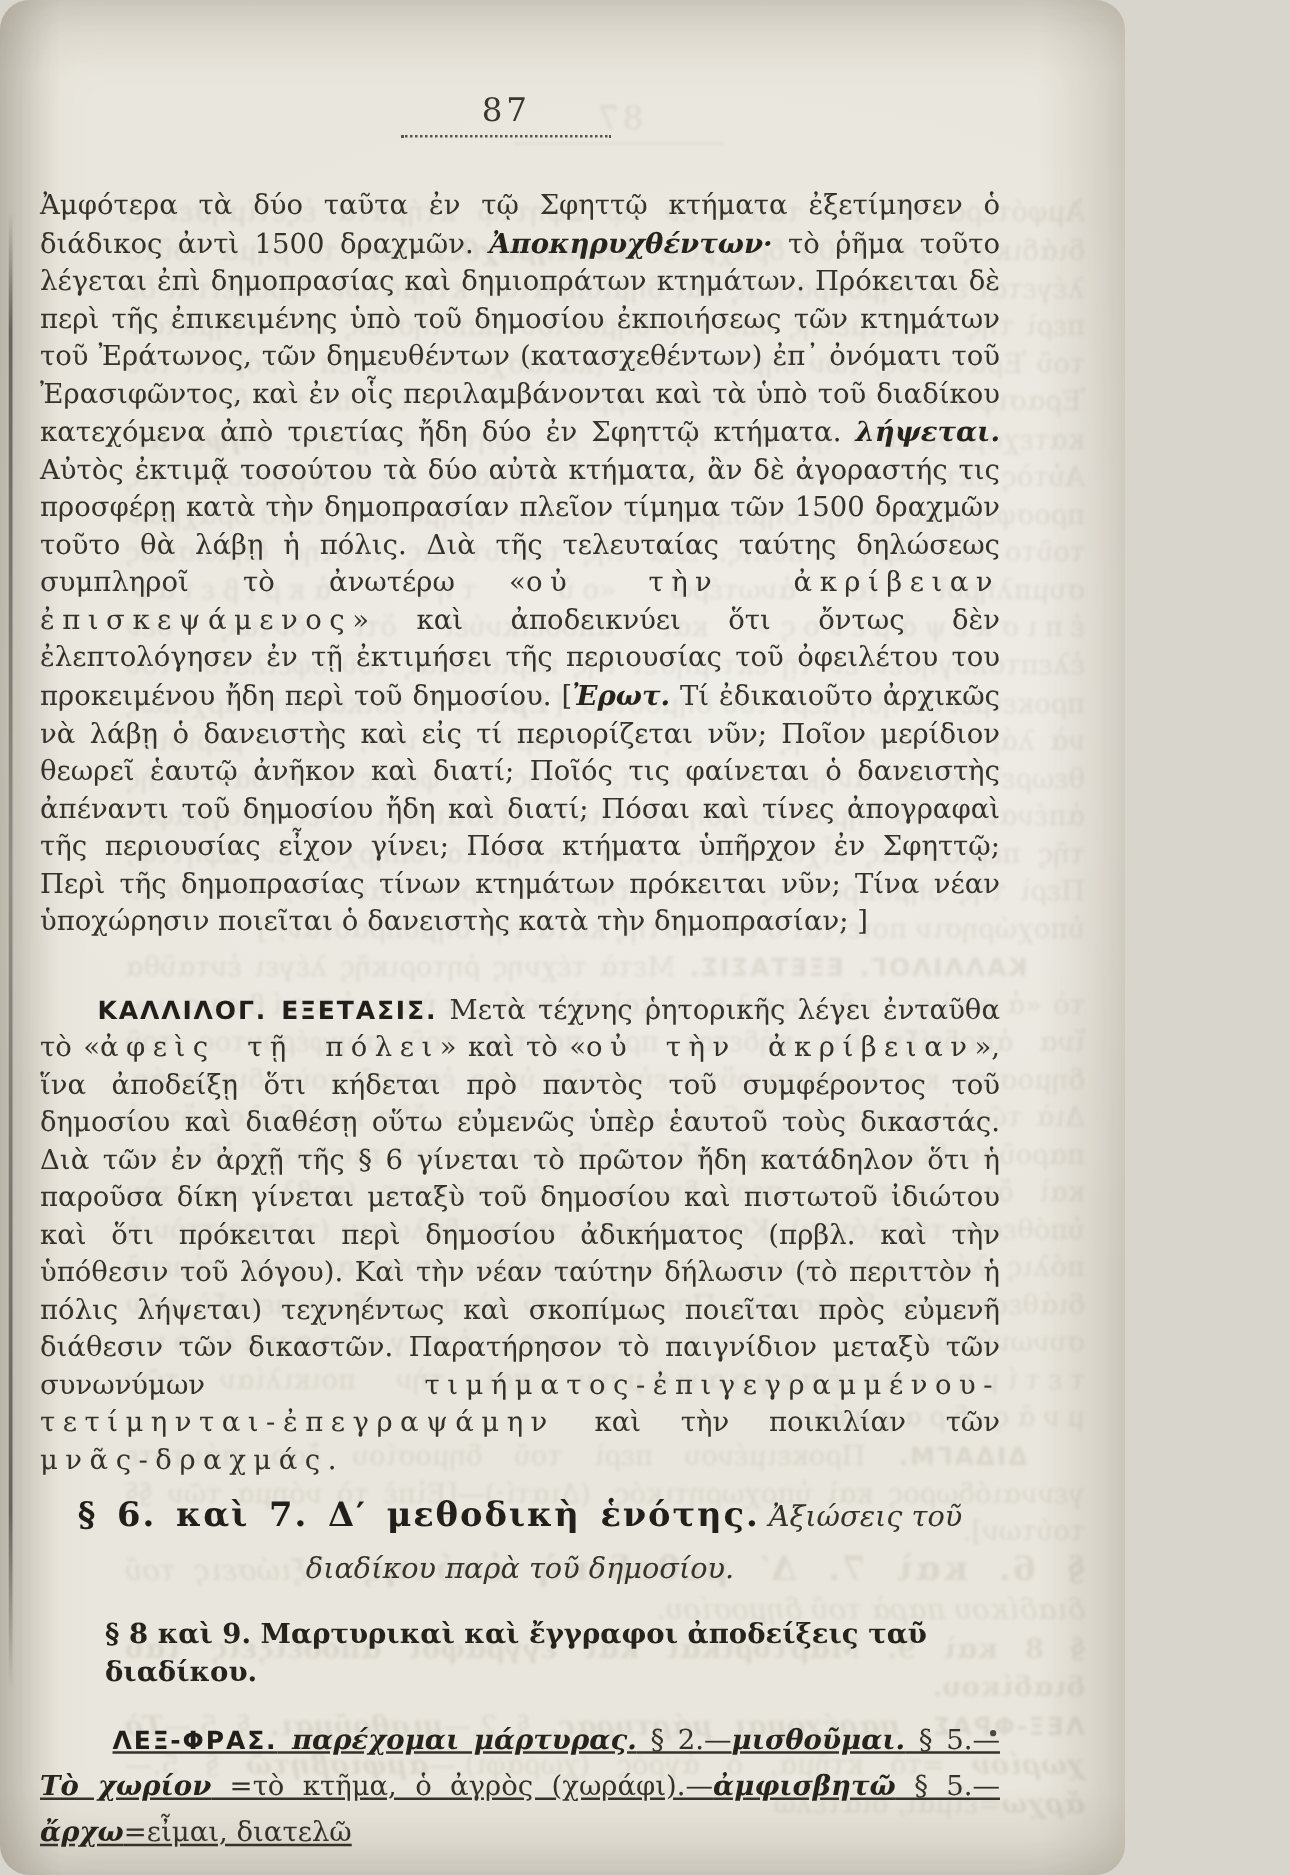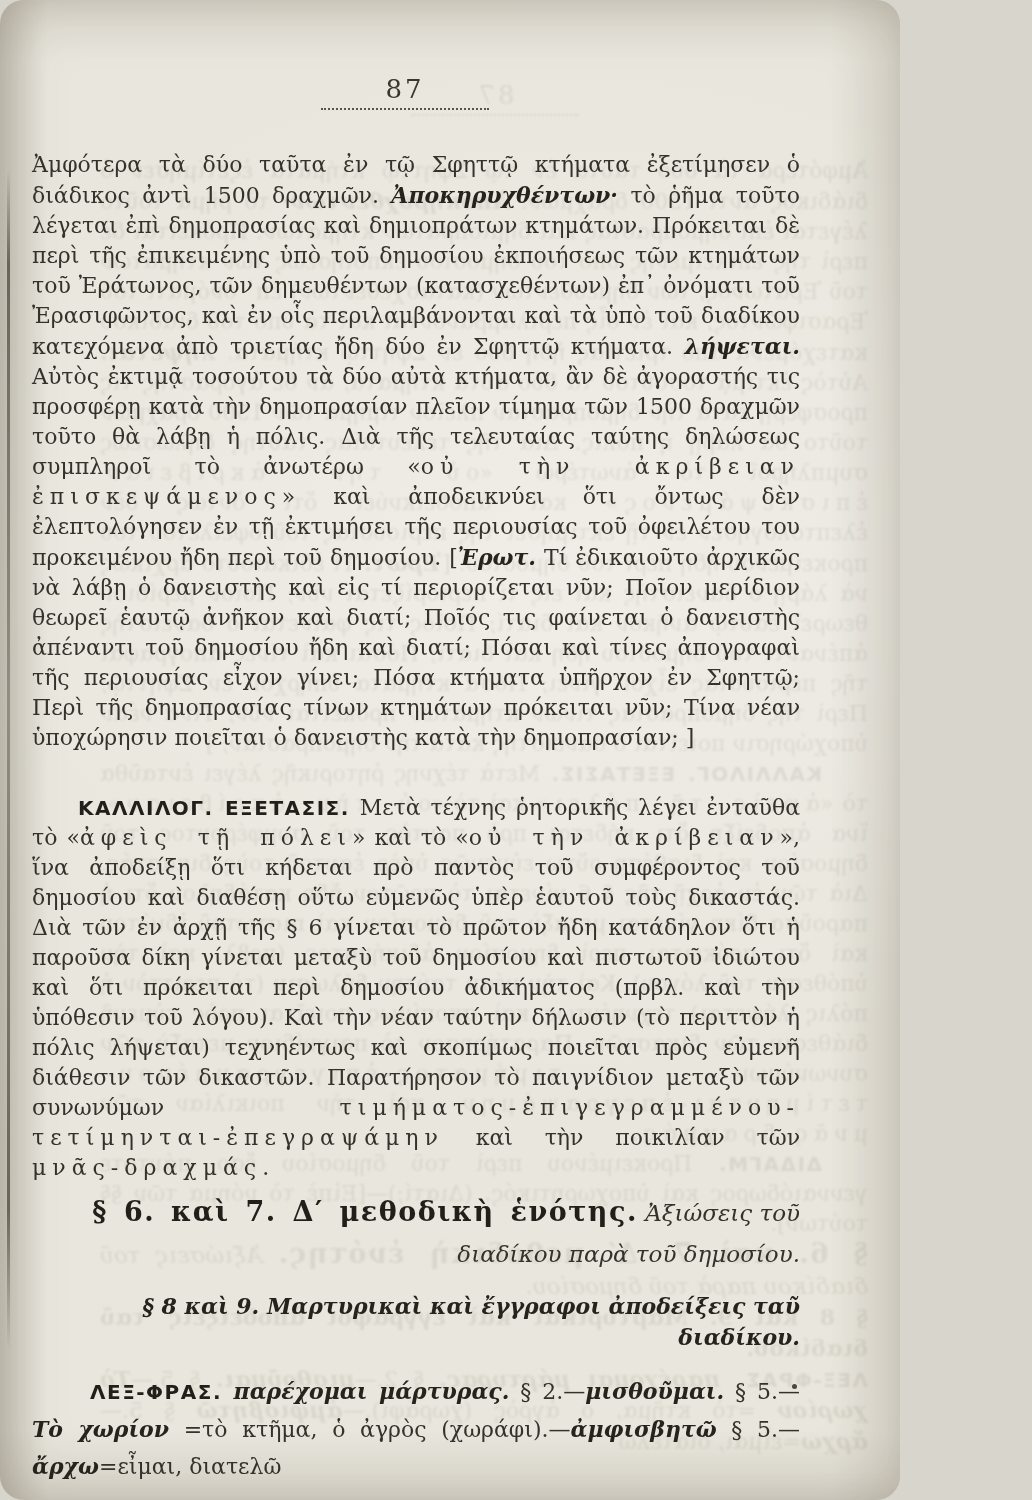--- a/index.html
+++ b/index.html
@@ -83,23 +83,23 @@
     padding-top: 40px;
     font-size: 22px;
     line-height: 30px;
     text-align: justify;
   }
   main.text p { margin: 0; }
   .indent { text-indent: 46px; }
   #para-commentary { margin-bottom: 25px; }
   #para-kallilog   { margin-bottom: 8px; margin-top: 40px; }
   #para-didagm     { margin-bottom: 14px; }
-  #heading-6-7     { margin-bottom: 16px; line-height: 41px; text-align: right; }
-  #heading-8-9     { margin-bottom: 20px; padding-left: 52px; text-align: right; font-style: italic; }
-  #para-lex        { line-height: 37px; text-indent: 58px; }
+  #heading-6-7     { margin-bottom: 16px; line-height: 41px; text-align: center; }
+  #heading-8-9     { margin-bottom: 20px; padding-left: 52px; text-align: left; }
+  #para-lex        { line-height: 37px; text-indent: 58px; text-decoration: underline; }
 
   
   .r-n  {}
   .r-b  { font-weight: bold; color: #26231d; }
   .r-bi { font-weight: bold; font-style: italic; color: #26231d; }
   .r-i  { font-style: italic; font-size: 23px; }
   .r-sp { letter-spacing: 6px; word-spacing: 10px; }
   .r-caps {
     font-weight: bold;
     font-family: "DejaVu Sans", "Liberation Sans", sans-serif;

